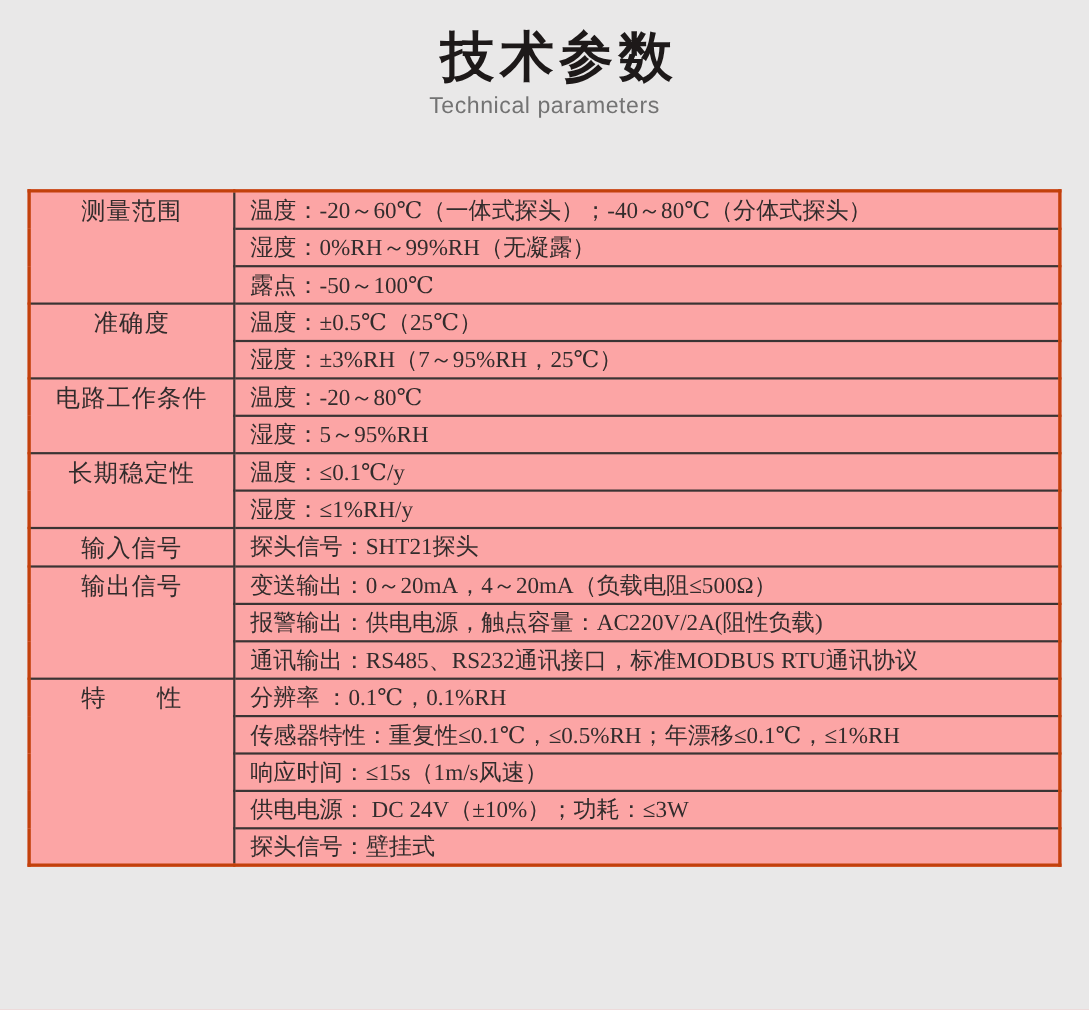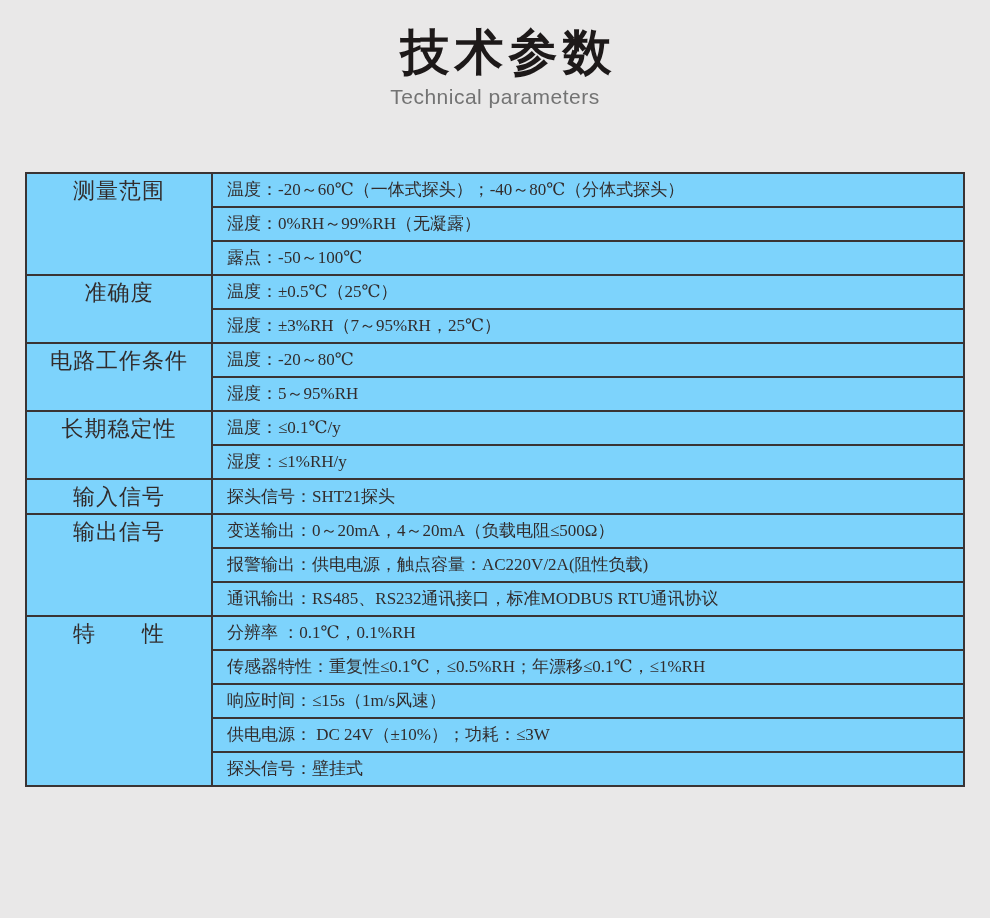--- a/index.html
+++ b/index.html
@@ -26,27 +26,27 @@
     color: #737373;
     letter-spacing: 0.5px;
     margin-top: 4px;
     line-height: 26px;
   }
   table.spec {
     border-collapse: collapse;
     table-layout: fixed;
     width: 940px;
     margin: 62px auto 0 auto;
-    background: #7dd3fc;
-    border: 1px solid #c2410c;
+    background: #fca5a5;
+    border: 3px solid #c2410c;
   }
   td {
     border: 2px solid #3a3434;
     height: 34px;
-    font-size: 17px;
+    font-size: 21px;
     white-space: nowrap;
     overflow: hidden;
   }
   td.label {
     width: 186px;
     text-align: center;
     vertical-align: top;
     line-height: 33px;
     font-size: 22px;
     letter-spacing: 1px;

